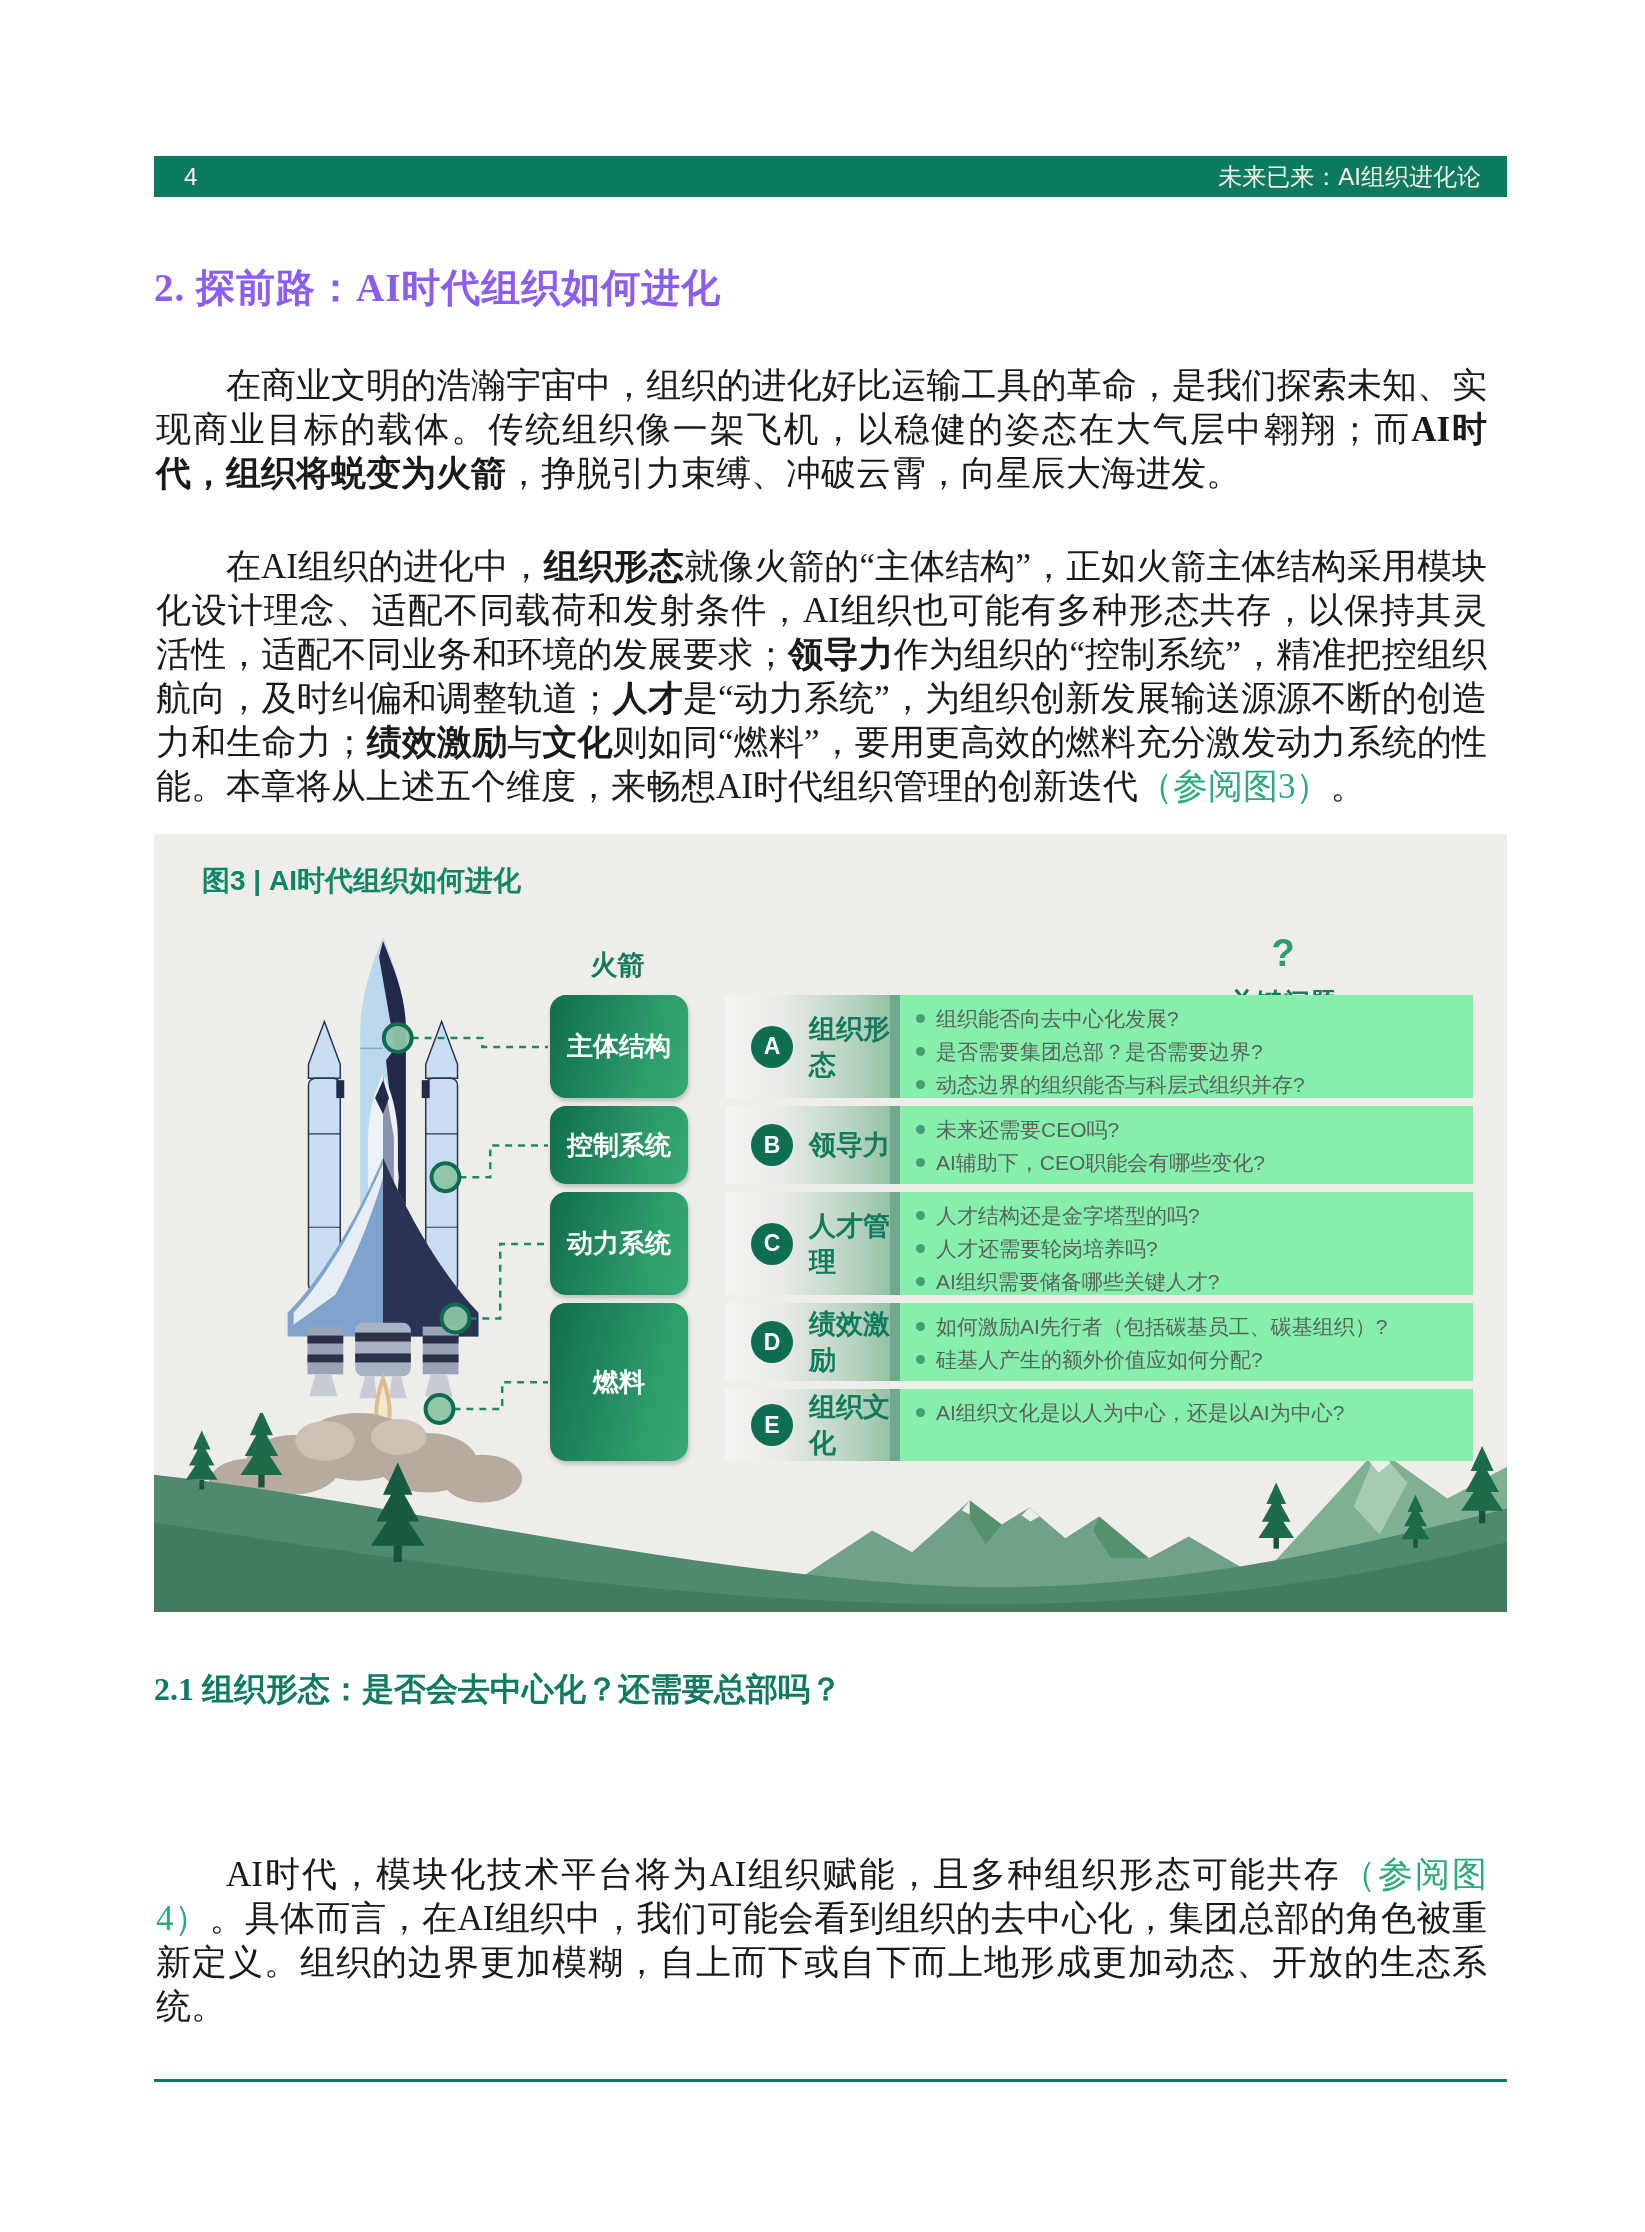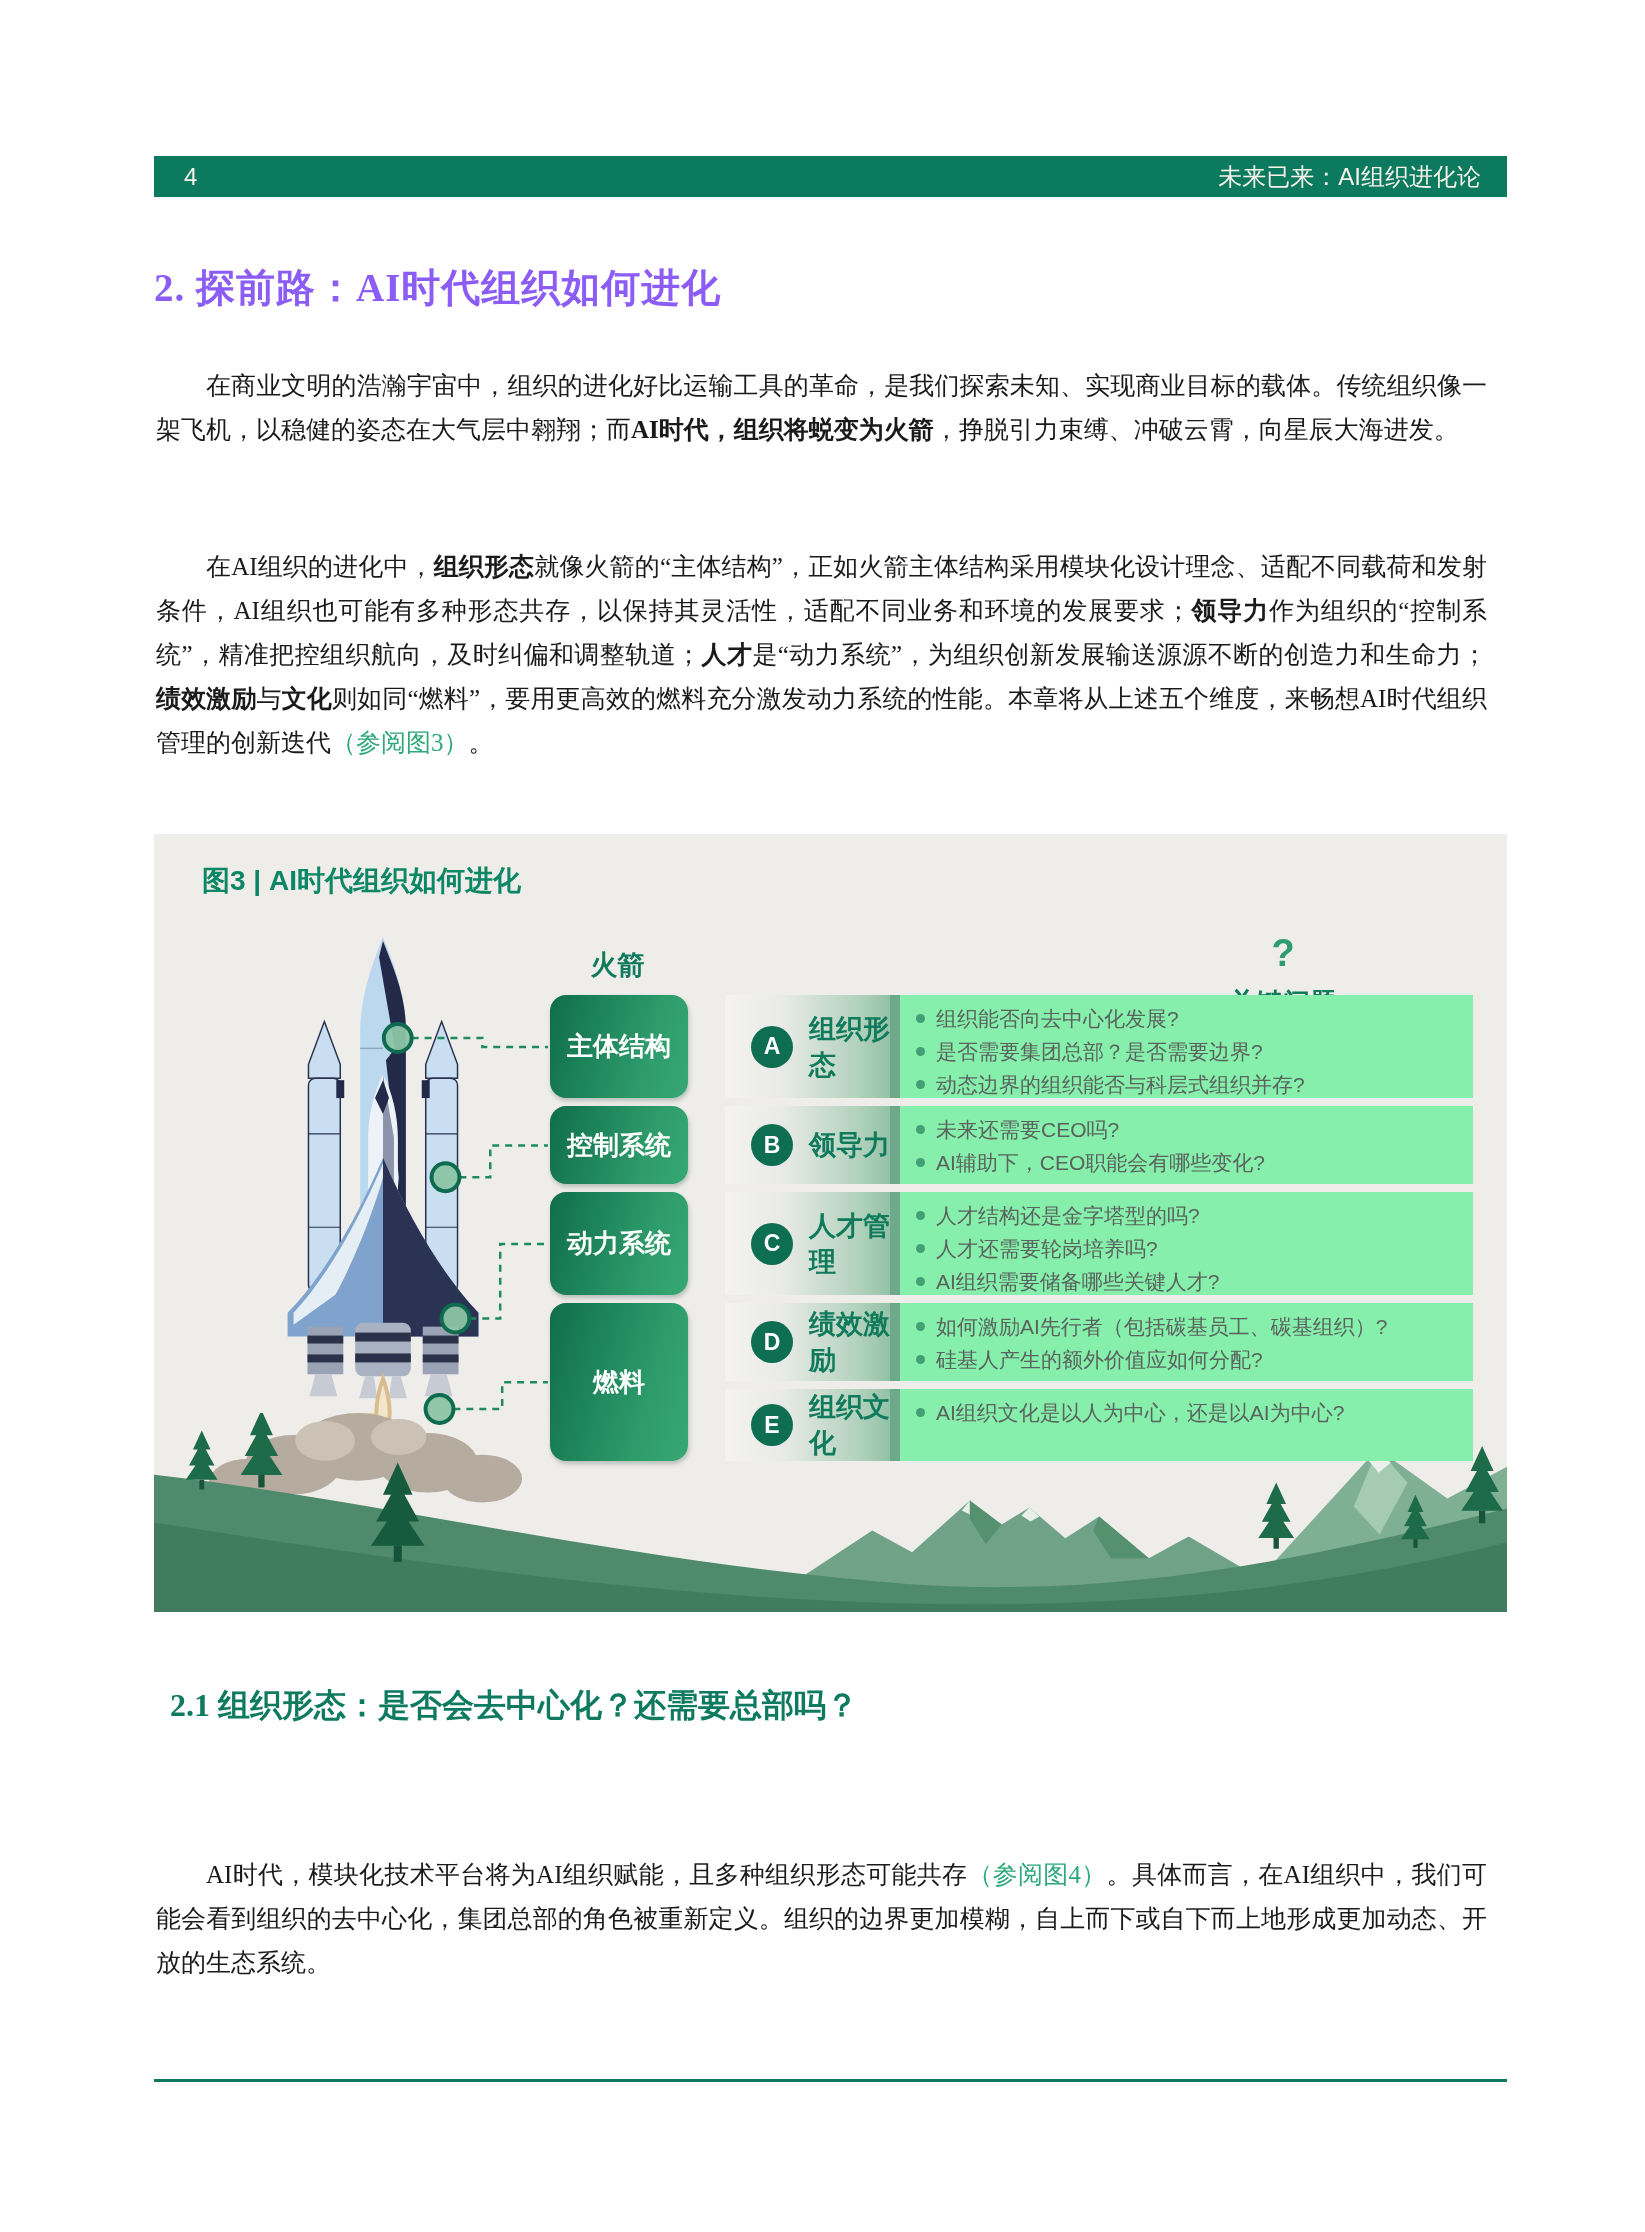--- a/index.html
+++ b/index.html
@@ -6,24 +6,24 @@
   .page{position:relative;width:1646px;height:2233px;background:#ffffff;overflow:hidden;
         font-family:"Liberation Serif","DejaVu Serif",serif;}
   
   .topbar{position:absolute;left:154px;top:156px;width:1353px;height:41px;background:#0B7A5F;
           color:#F6F2E7;display:flex;align-items:center;justify-content:space-between;
           padding:0 26px 0 30px;box-sizing:border-box;
           font-family:"Liberation Sans","DejaVu Sans",sans-serif;font-size:24px;}
   
   .sec-title{position:absolute;left:154px;top:261px;margin:0;font-weight:bold;font-size:39px;
              color:#8b5cf6;letter-spacing:1px;}
-  .sub-title{position:absolute;left:154px;top:1668px;margin:16px;font-weight:bold;font-size:32px;
+  .sub-title{position:absolute;left:154px;top:1668px;margin:0;font-weight:bold;font-size:32px;
              color:#0E7A5F;}
   
-  .body-para{position:absolute;left:156px;width:1331px;margin:0;font-size:25px;line-height:44px;
+  .body-para{position:absolute;left:156px;width:1331px;margin:0;font-size:35px;line-height:44px;
              color:#1A1A1A;text-align:justify;text-indent:2em;}
   .p1{top:364px;} .p2{top:545px;} .p3{top:1853px;}
   .seg-b{font-weight:bold;}
   .seg-g{color:#2FA87A;}
   
   .figure{position:absolute;left:154px;top:834px;width:1353px;height:778px;background:#EFEDEA;
           overflow:hidden;font-family:"Liberation Sans","DejaVu Sans",sans-serif;}
   .fig-title{position:absolute;left:48px;top:28px;font-size:28px;font-weight:bold;color:#0C8765;}
   .legend{position:absolute;top:100px;display:flex;align-items:center;gap:13px;height:50px;flex-direction:column;}
   .legend-left{left:423px;}

